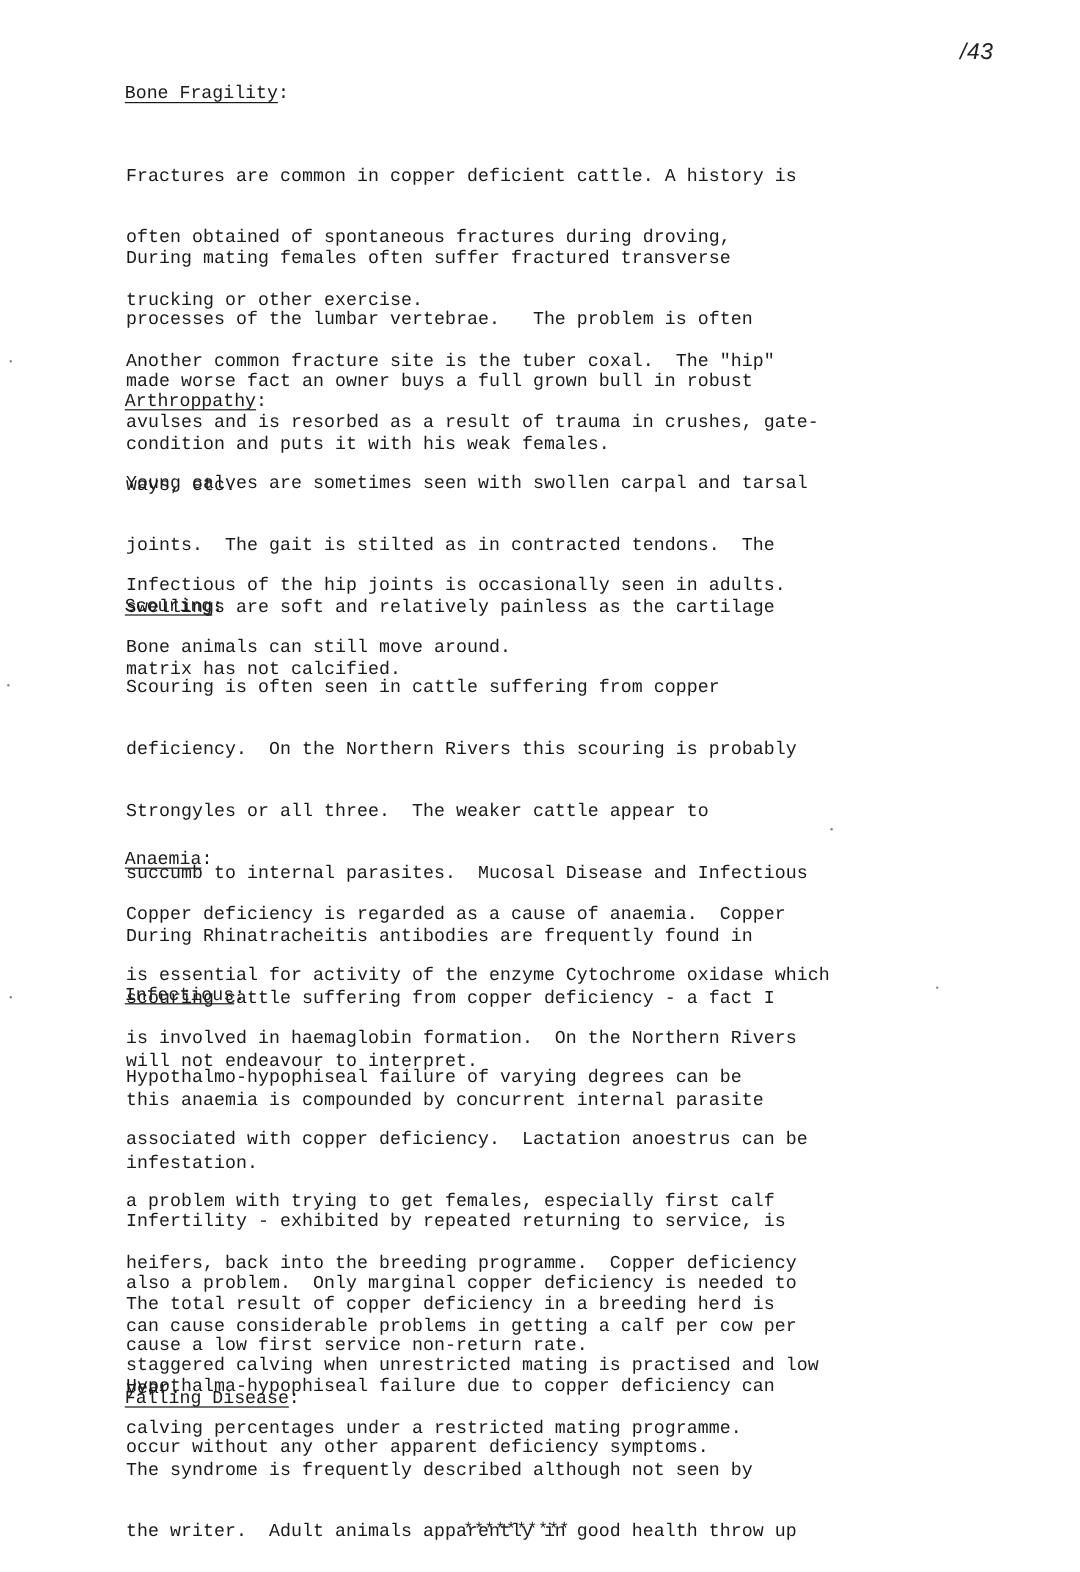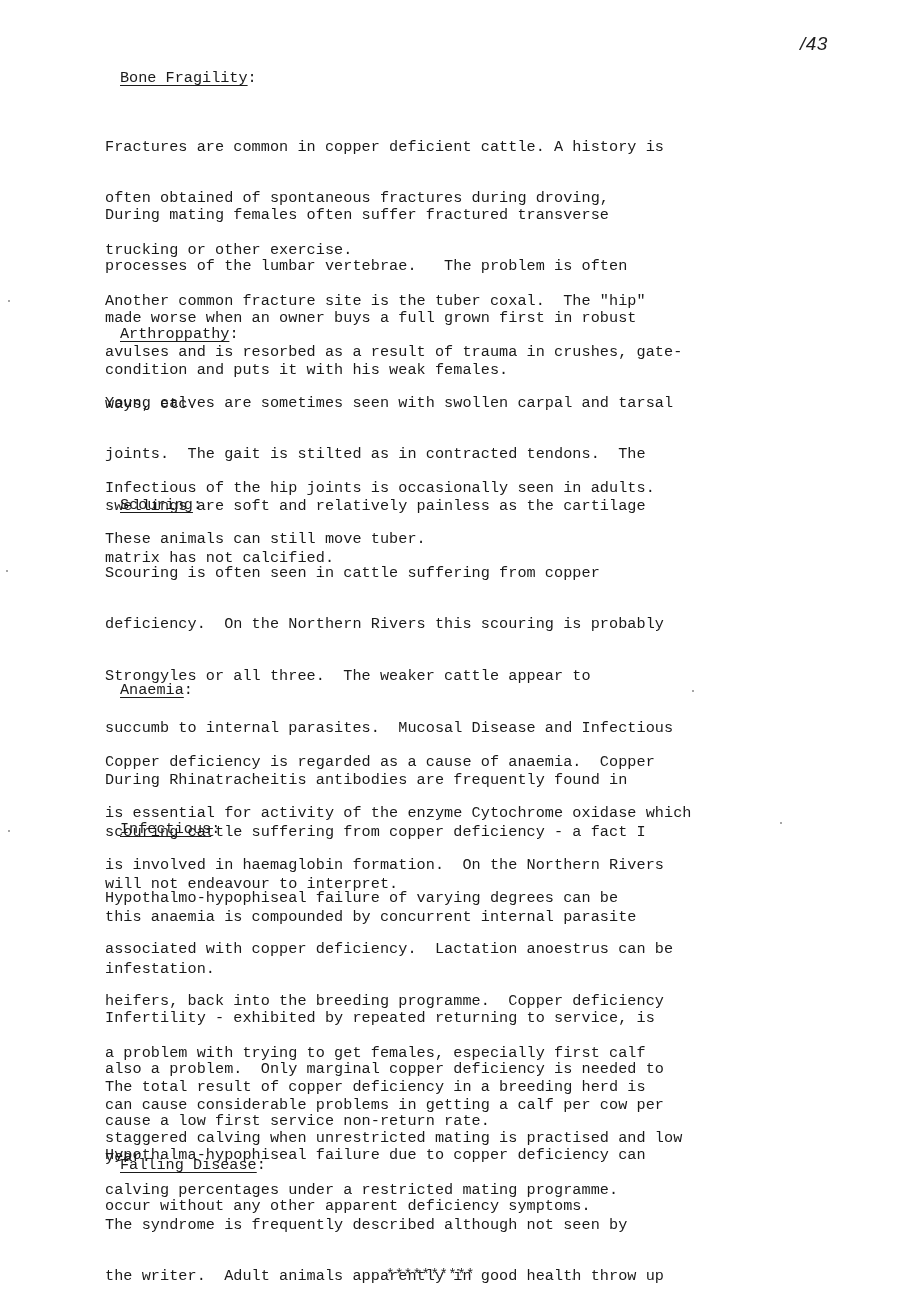--- a/index.html
+++ b/index.html
@@ -33,21 +33,20 @@
     .heading {
       position: absolute;
       left: 104px;
       font-size: 15.2px;
       line-height: 17px;
       white-space: pre;
     }
     .heading .h-text {
       text-decoration: underline;
       text-underline-offset: 3px;
-      margin-left: 16px;
     }
     .para {
       position: absolute;
       left: 105px;
       font-size: 15.2px;
       line-height: 17.3px;
       white-space: pre;
       letter-spacing: 0.05px;
     }
     .para .line { display: block; }
@@ -77,73 +76,73 @@
 
   <div class="para" style="top:104px;">
     <span class="line">Fractures are common in copper deficient cattle. A history is</span>
     <span class="line">often obtained of spontaneous fractures during droving,</span>
     <span class="line">trucking or other exercise.</span>
   </div>
 
   <div class="para" style="top:172px;">
     <span class="line">During mating females often suffer fractured transverse</span>
     <span class="line">processes of the lumbar vertebrae.   The problem is often</span>
-    <span class="line">made worse when an owner buys a full grown first in robust</span>
+    <span class="line">made worse fact an owner buys a full grown bull in robust</span>
     <span class="line">condition and puts it with his weak females.</span>
   </div>
 
   <div class="para" style="top:258px;font-family:Liberation Mono, monospace;">
     <span class="line">Another common fracture site is the tuber coxal.  The "hip"</span>
     <span class="line">avulses and is resorbed as a result of trauma in crushes, gate-</span>
     <span class="line">ways, etc.</span>
   </div>
 
   <div class="heading" style="top:326px;"><span class="h-text">Arthroppathy</span><span>:</span></div>
 
   <div class="para" style="top:360px;">
     <span class="line">Young calves are sometimes seen with swollen carpal and tarsal</span>
     <span class="line">joints.  The gait is stilted as in contracted tendons.  The</span>
     <span class="line">swellings are soft and relatively painless as the cartilage</span>
     <span class="line">matrix has not calcified.</span>
   </div>
 
   <div class="para" style="top:445px;">
     <span class="line">Infectious of the hip joints is occasionally seen in adults.</span>
-    <span class="line">These animals can still move tuber.</span>
+    <span class="line">Bone animals can still move around.</span>
   </div>
 
   <div class="heading" style="top:497px;"><span class="h-text">Scouring</span><span>:</span></div>
 
   <div class="para" style="top:530px;">
     <span class="line">Scouring is often seen in cattle suffering from copper</span>
     <span class="line">deficiency.  On the Northern Rivers this scouring is probably</span>
     <span class="line">Strongyles or all three.  The weaker cattle appear to</span>
     <span class="line">succumb to internal parasites.  Mucosal Disease and Infectious</span>
     <span class="line">During Rhinatracheitis antibodies are frequently found in</span>
     <span class="line">scouring cattle suffering from copper deficiency - a fact I</span>
     <span class="line">will not endeavour to interpret.</span>
   </div>
 
-  <div class="heading" style="top:682px;"><span class="h-text">Anaemia</span><span>:</span></div>
+  <div class="heading" style="top:708px;"><span class="h-text">Anaemia</span><span>:</span></div>
 
   <div class="para" style="top:719px;">
     <span class="line">Copper deficiency is regarded as a cause of anaemia.  Copper</span>
     <span class="line">is essential for activity of the enzyme Cytochrome oxidase which</span>
     <span class="line">is involved in haemaglobin formation.  On the Northern Rivers</span>
     <span class="line">this anaemia is compounded by concurrent internal parasite</span>
     <span class="line">infestation.</span>
   </div>
 
   <div class="heading" style="top:821px;"><span class="h-text">Infectious</span><span>:</span></div>
 
   <div class="para" style="top:855px;">
     <span class="line">Hypothalmo-hypophiseal failure of varying degrees can be</span>
     <span class="line">associated with copper deficiency.  Lactation anoestrus can be</span>
+    <span class="line">a problem with trying to get females, especially first calf</span>
     <span class="line">heifers, back into the breeding programme.  Copper deficiency</span>
-    <span class="line">a problem with trying to get females, especially first calf</span>
     <span class="line">can cause considerable problems in getting a calf per cow per</span>
     <span class="line">year.</span>
   </div>
 
   <div class="para" style="top:975px;">
     <span class="line">Infertility - exhibited by repeated returning to service, is</span>
     <span class="line">also a problem.  Only marginal copper deficiency is needed to</span>
     <span class="line">cause a low first service non-return rate.</span>
   </div>
 

